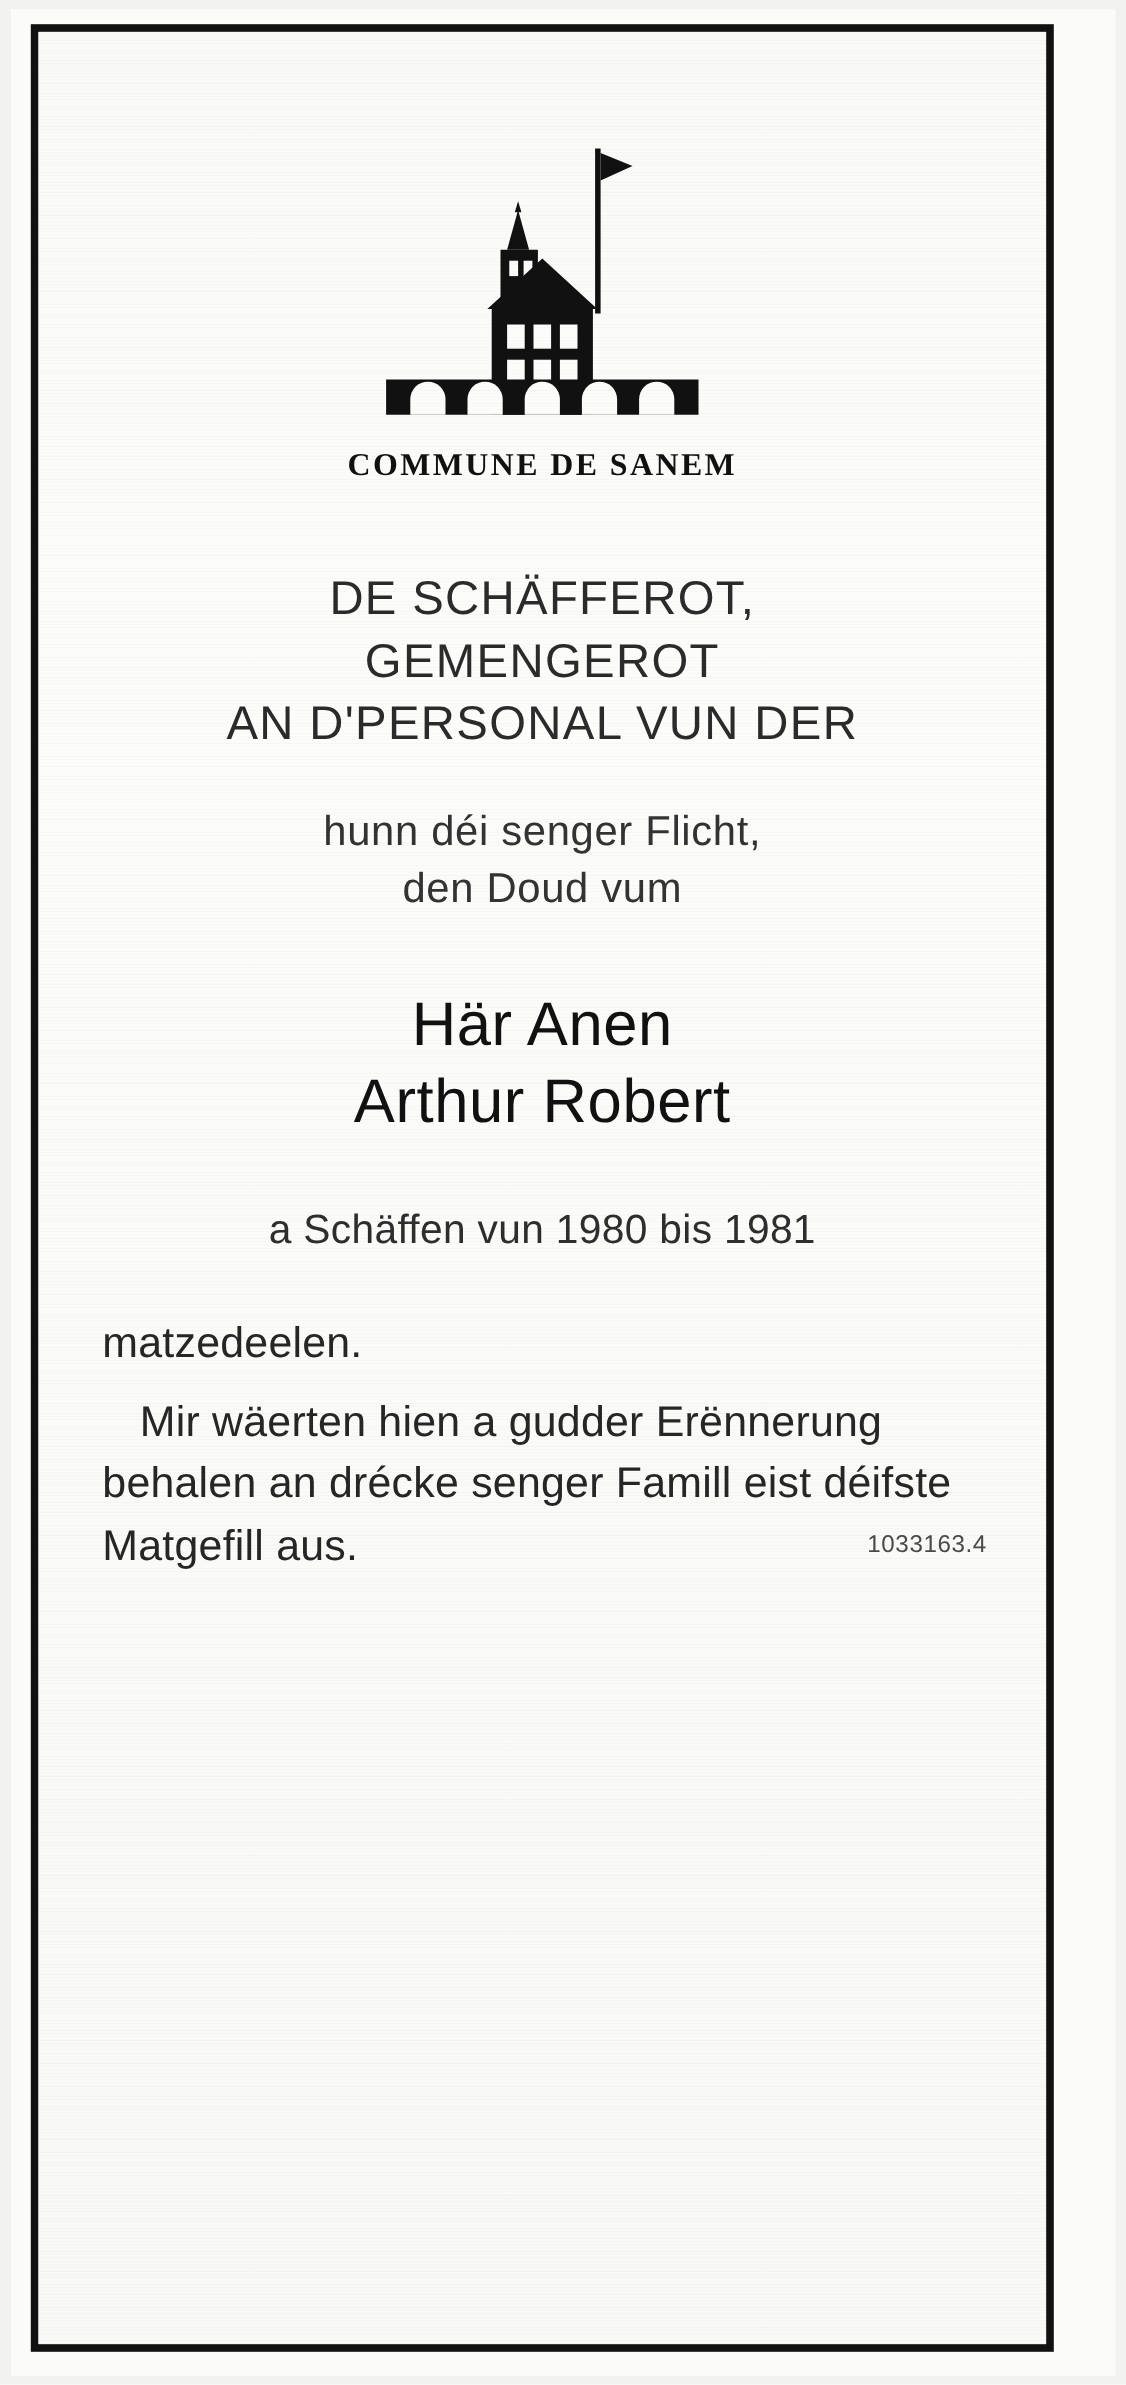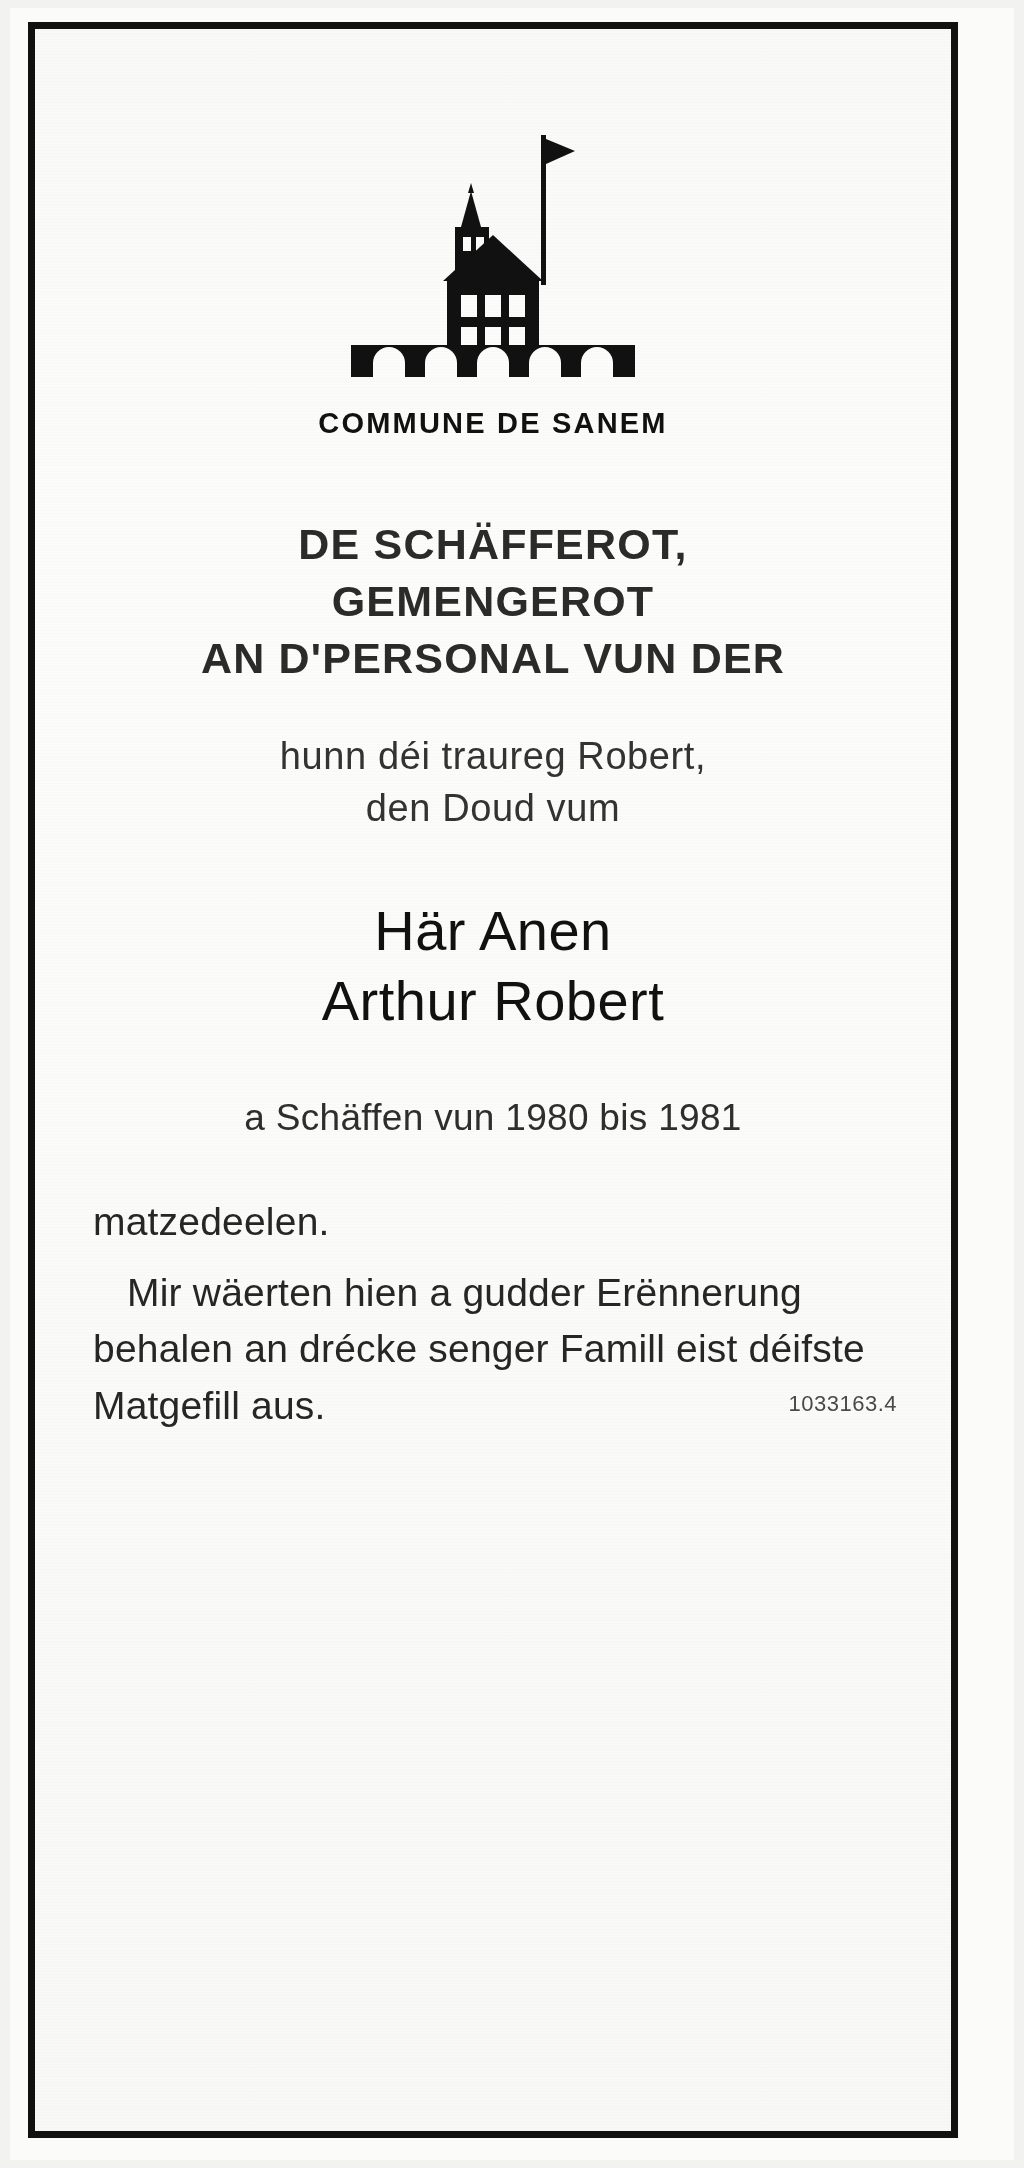--- a/index.html
+++ b/index.html
@@ -69,31 +69,31 @@
   .crest {
     display: block;
   }
 
   .commune-line {
     margin-top: 26px;
     font-size: 29px;
     font-weight: bold;
     letter-spacing: 2.2px;
     color: #111;
-    font-family: Liberation Sans, sans-serif;
+    font-family: Liberation Serif, serif;
   }
 
   
   .headline {
     margin-top: 76px;
     font-size: 43px;
     line-height: 1.33;
     letter-spacing: 1.2px;
     color: #2b2b2b;
-    font-weight: 700;
+    font-weight: 400;
   }
   .headline div { white-space: nowrap; }
 
   
   .intro {
     margin-top: 42px;
     font-size: 38px;
     line-height: 1.38;
     color: #333;
     letter-spacing: 0.6px;
@@ -200,21 +200,21 @@
 
         <div class="commune-line">COMMUNE DE SANEM</div>
 
         <div class="headline">
           <div>DE SCHÄFFEROT,</div>
           <div>GEMENGEROT</div>
           <div>AN D'PERSONAL VUN DER</div>
         </div>
 
         <div class="intro">
-          <div>hunn déi traureg Robert,</div>
+          <div>hunn déi senger Flicht,</div>
           <div>den Doud vum</div>
         </div>
 
         <div class="name">
           <div>Här Anen</div>
           <div>Arthur Robert</div>
         </div>
 
         <div class="roles">
           <div>a Schäffen vun 1980 bis 1981</div>

